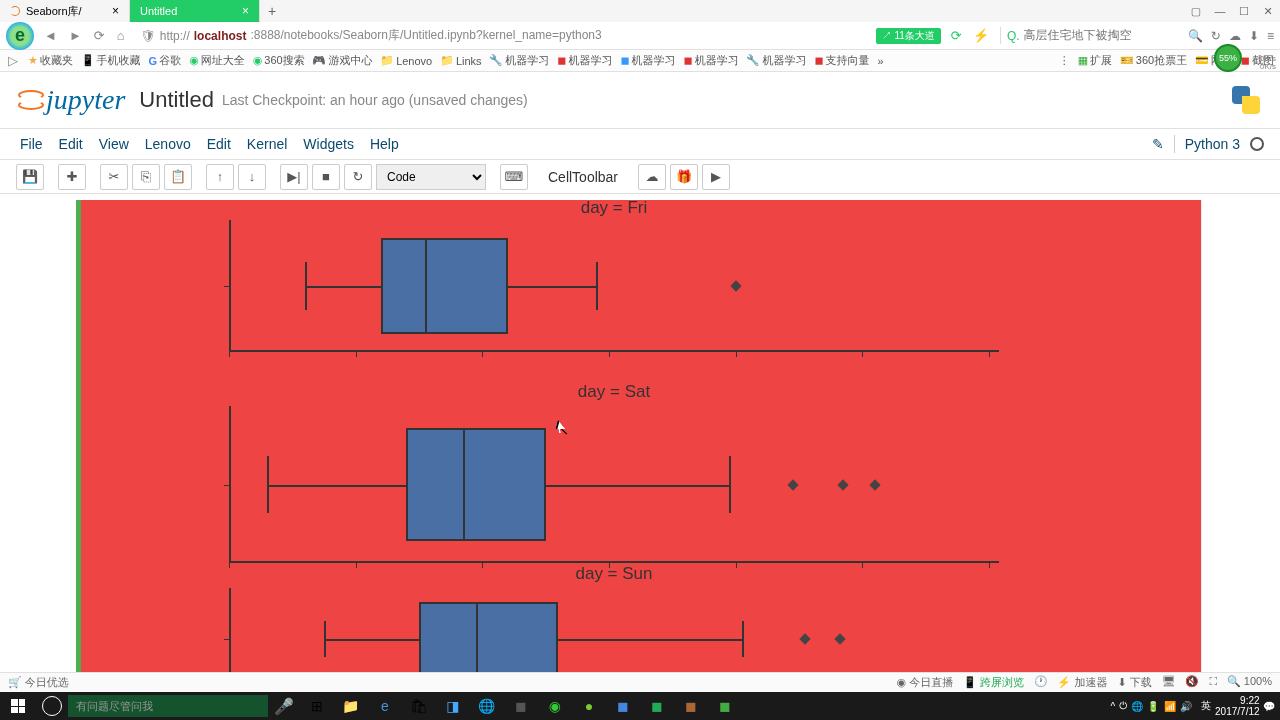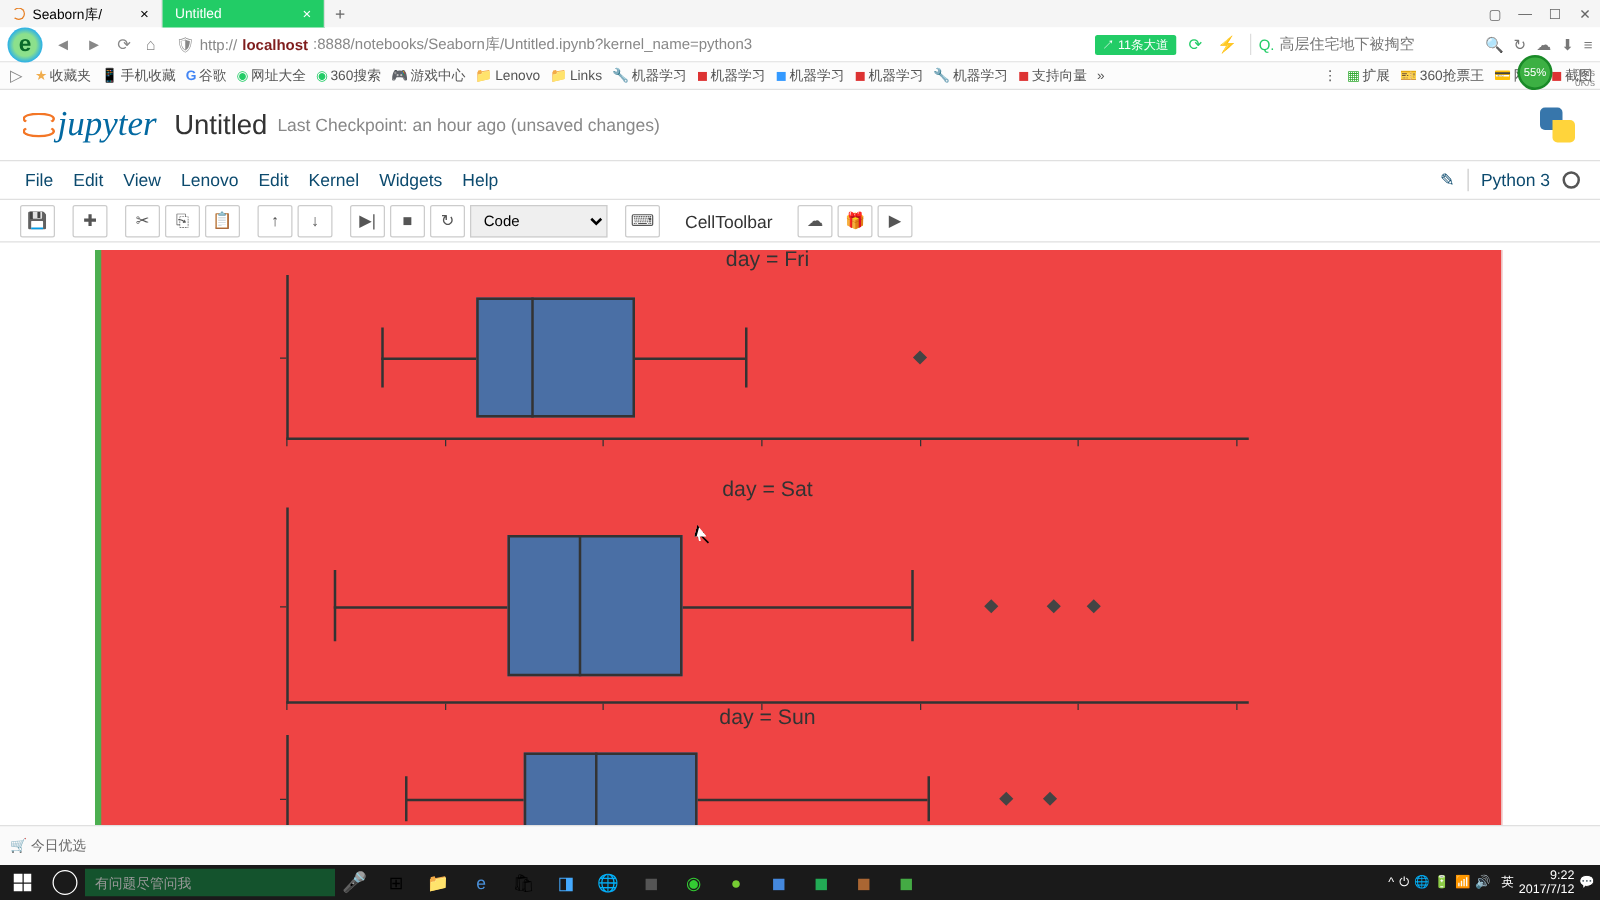--- a/index.html
+++ b/index.html
@@ -74,21 +74,21 @@
 .axis-y { position: absolute; left: 0; top: 0; bottom: 0; width: 2px; background: #333; }
 .axis-x { position: absolute; left: 0; right: 0; bottom: 0; height: 2px; background: #333; }
 .tick { position: absolute; bottom: -5px; width: 1px; height: 5px; background: #333; }
 .whisker { position: absolute; height: 2px; background: #333; }
 .cap { position: absolute; width: 2px; background: #333; }
 .box { position: absolute; background: #4a6fa5; border: 2px solid #333; }
 .median { position: absolute; width: 2px; background: #333; }
 .outlier { position: absolute; width: 8px; height: 8px; transform: rotate(45deg); background: #444; }
 
 
-.status-bottom { position: absolute; bottom: 28px; left: 0; right: 0; height: 32px; background: #fafafa; border-top: 1px solid #e0e0e0; display: flex; align-items: center; padding: 0 8px; font-size: 11px; color: #666; gap: 10px; }
+.status-bottom { position: absolute; bottom: 28px; left: 0; right: 0; height: 20px; background: #fafafa; border-top: 1px solid #e0e0e0; display: flex; align-items: center; padding: 0 8px; font-size: 11px; color: #666; gap: 10px; }
 .status-bottom .right { margin-left: auto; display: flex; gap: 10px; }
 .status-link { color: #22aa55; }
 
 
 .taskbar { position: absolute; bottom: 0; left: 0; right: 0; height: 28px; background: #1a1a1a; display: flex; align-items: center; }
 .win-start { width: 36px; height: 28px; display: flex; align-items: center; justify-content: center; }
 .win-logo { width: 14px; height: 14px; display: grid; grid-template: 1fr 1fr / 1fr 1fr; gap: 1px; }
 .win-logo span { background: #fff; }
 .cortana { width: 20px; height: 20px; border: 1.5px solid #fff; border-radius: 50%; margin: 0 6px; }
 .task-search { background: #14532d; color: #999; font-size: 11px; padding: 2px 8px; width: 200px; height: 22px; display: flex; align-items: center; }
@@ -349,20 +349,31 @@
           <div class="outlier" style="left: 642px; top: 102.5px;"></div>
         </div>
       </div>
   </div>
 </div>
 
 <div class="cursor" style="left:556px;top:420px">↖</div>
 
 <div class="status-bottom">
   <span>🛒 <span>今日优选</span></span>
+  <div class="right">
+    <span>◉ <span>今日直播</span></span>
+    <span class="status-link">📱 <span>跨屏浏览</span></span>
+    <span>🕐</span>
+    <span>⚡ <span>加速器</span></span>
+    <span>⬇ <span>下载</span></span>
+    <span>🖥</span>
+    <span>🔇</span>
+    <span>⛶</span>
+    <span>🔍 <span>100%</span></span>
+  </div>
 </div>
 
 <div class="taskbar">
   <div class="win-start">
       <div class="win-logo">
         <span></span>
         <span></span>
         <span></span>
         <span></span>
       </div>

